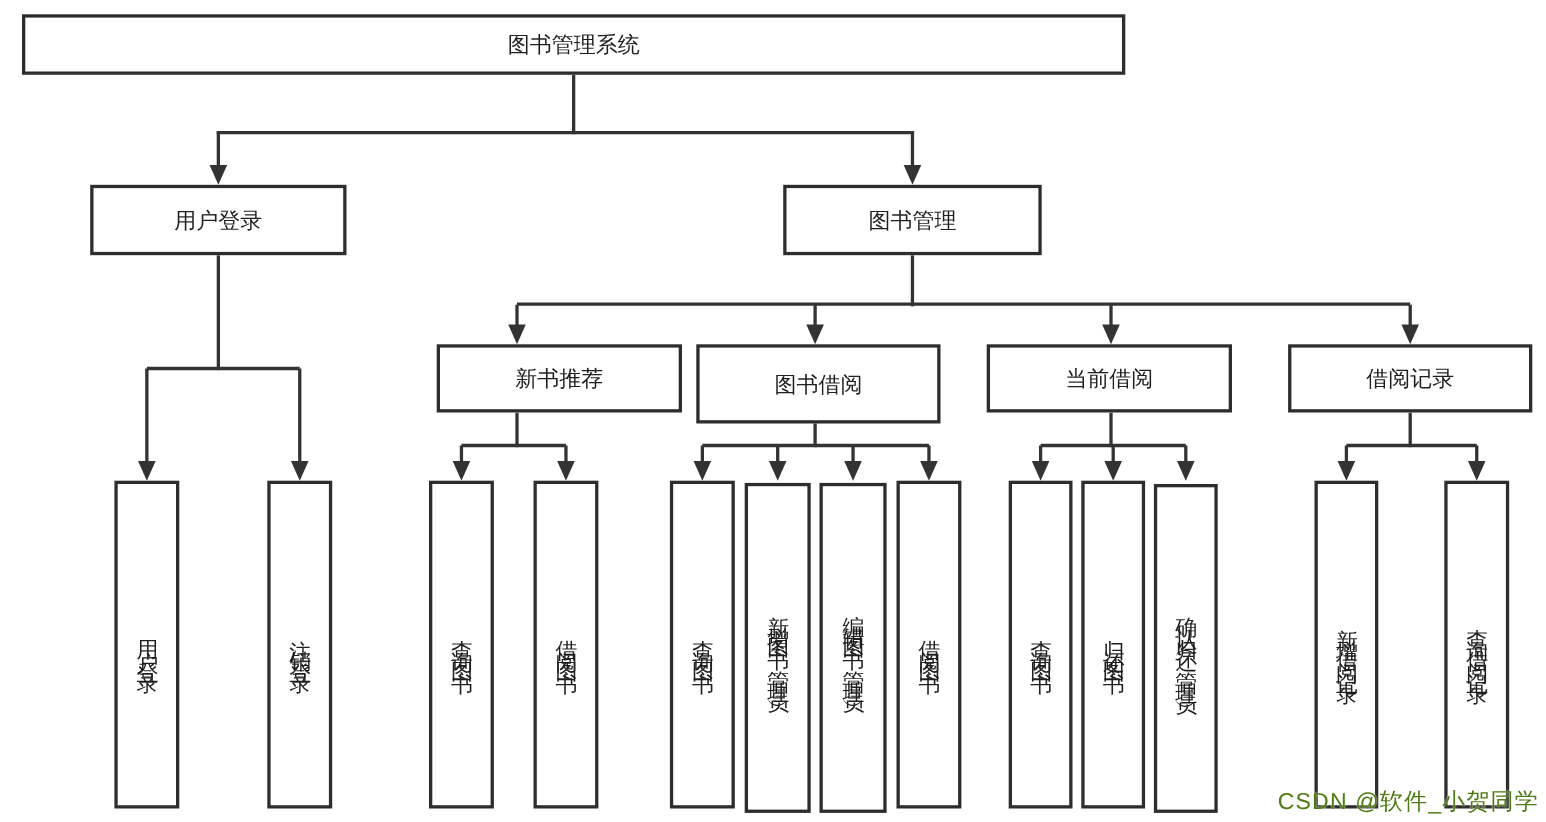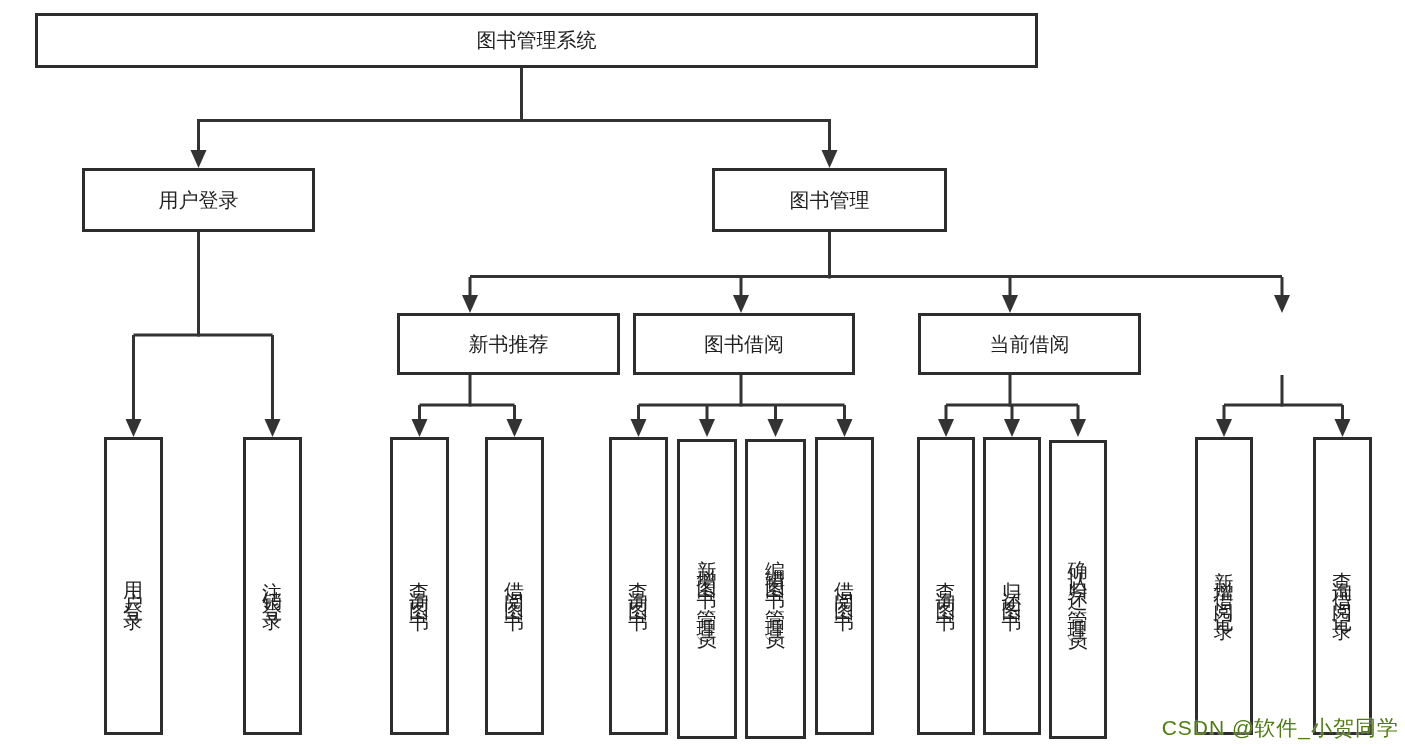--- a/index.html
+++ b/index.html
@@ -106,39 +106,42 @@
       <polygon points="775.5,437 767.5,419 783.5,419"></polygon>
       <polygon points="844.5,437 836.5,419 852.5,419"></polygon>
       <polygon points="946,437 938,419 954,419"></polygon>
       <polygon points="1012,437 1004,419 1020,419"></polygon>
       <polygon points="1078,437 1070,419 1086,419"></polygon>
       <polygon points="1224,437 1216,419 1232,419"></polygon>
       <polygon points="1342.5,437 1334.5,419 1350.5,419"></polygon>
     </g>
   </svg>
 
-  <div class="node" style="left:20px;top:13px;width:1003px;height:55px;margin-left:15px;">
+  <div class="node" style="left:20px;top:13px;width:1003px;height:55px;">
     <span>图书管理系统</span>
   </div>
 
   <div class="node" style="left:82px;top:168px;width:233px;height:64px;">
     <span>用户登录</span>
   </div>
   <div class="node" style="left:712px;top:168px;width:235px;height:64px;">
     <span>图书管理</span>
   </div>
 
   <div class="node" style="left:363px;top:313px;width:223px;height:62px;margin-left:34px;">
     <span>新书推荐</span>
   </div>
-  <div class="node" style="left:633px;top:313px;width:222px;height:62px;">
+  <div class="node" style="left:633px;top:313px;width:222px;height:72px;">
     <span>图书借阅</span>
   </div>
-  <div class="node" style="left:918px;top:313px;width:223px;height:62px;">
+  <div class="node" style="left:897px;top:313px;width:223px;height:62px;">
     <span>当前借阅</span>
+  </div>
+  <div class="node" style="left:1171px;top:313px;width:222px;height:62px;">
+    <span>借阅记录</span>
   </div>
 
   <div class="node leaf" style="left:104px;top:437px;width:59px;height:298px;">
     <span class="vtext">用户登录</span>
   </div>
   <div class="node leaf" style="left:243px;top:437px;width:59px;height:298px;">
     <span class="vtext">注销登录</span>
   </div>
 
   <div class="node leaf" style="left:390px;top:437px;width:59px;height:298px;">

